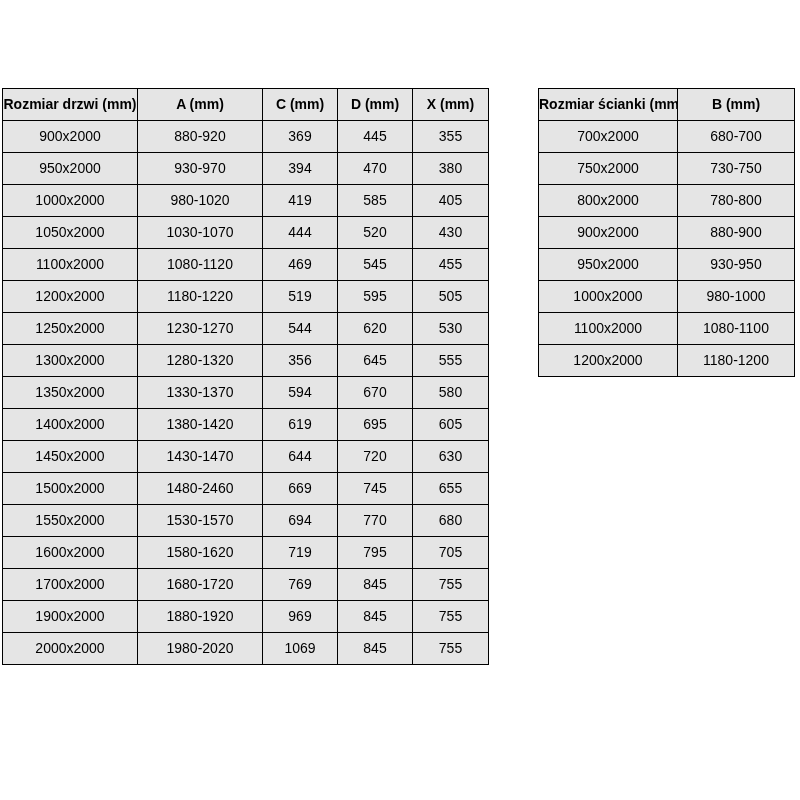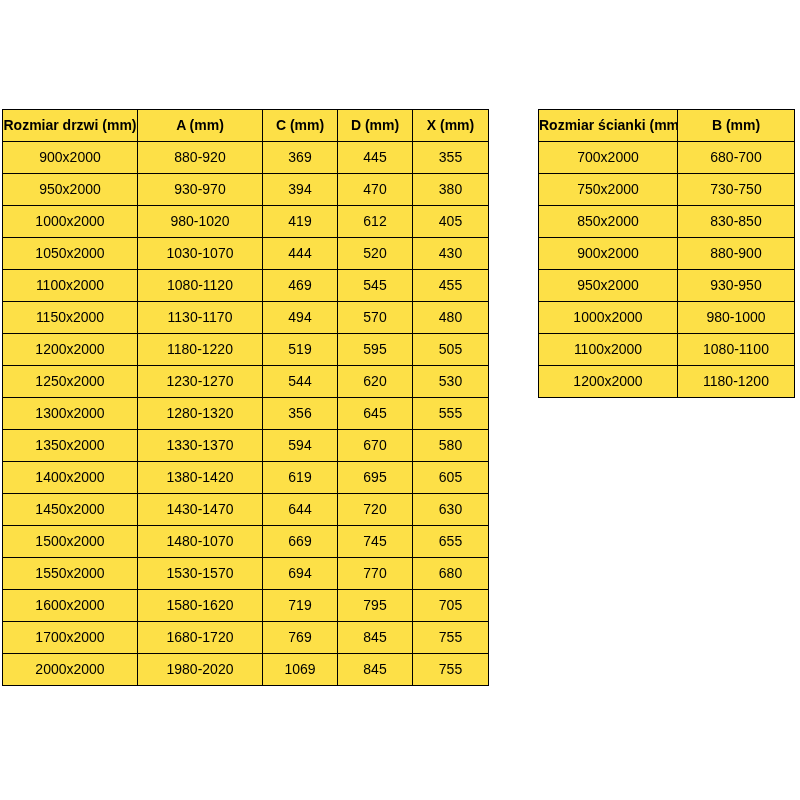--- a/index.html
+++ b/index.html
@@ -8,22 +8,21 @@
     background: #ffffff;
     font-family: "Liberation Sans", sans-serif;
     color: #000000;
     overflow: hidden;
   }
   .page { position: relative; width: 800px; height: 800px; background: #ffffff; }
   table.spec-table {
     position: absolute;
     border-collapse: collapse;
     table-layout: fixed;
-    background: #fde047;
-    margin-top: 21px;
+    background: #e5e5e5;
   }
   table.spec-table th, table.spec-table td {
     border: 1px solid #000000;
     text-align: center;
     vertical-align: middle;
     height: 31px;
     font-size: 14px;
     line-height: 31px;
     padding: 0;
     white-space: nowrap;
@@ -67,45 +66,38 @@
           <td>950x2000</td>
           <td>930-970</td>
           <td>394</td>
           <td>470</td>
           <td>380</td>
         </tr>
         <tr>
           <td>1000x2000</td>
           <td>980-1020</td>
           <td>419</td>
-          <td>612</td>
+          <td>585</td>
           <td>405</td>
         </tr>
         <tr>
           <td>1050x2000</td>
           <td>1030-1070</td>
           <td>444</td>
           <td>520</td>
           <td>430</td>
         </tr>
         <tr>
           <td>1100x2000</td>
           <td>1080-1120</td>
           <td>469</td>
           <td>545</td>
           <td>455</td>
         </tr>
         <tr>
-          <td>1150x2000</td>
-          <td>1130-1170</td>
-          <td>494</td>
-          <td>570</td>
-          <td>480</td>
-        </tr>
-        <tr>
           <td>1200x2000</td>
           <td>1180-1220</td>
           <td>519</td>
           <td>595</td>
           <td>505</td>
         </tr>
         <tr>
           <td>1250x2000</td>
           <td>1230-1270</td>
           <td>544</td>
@@ -135,21 +127,21 @@
         </tr>
         <tr>
           <td>1450x2000</td>
           <td>1430-1470</td>
           <td>644</td>
           <td>720</td>
           <td>630</td>
         </tr>
         <tr>
           <td>1500x2000</td>
-          <td>1480-1070</td>
+          <td>1480-2460</td>
           <td>669</td>
           <td>745</td>
           <td>655</td>
         </tr>
         <tr>
           <td>1550x2000</td>
           <td>1530-1570</td>
           <td>694</td>
           <td>770</td>
           <td>680</td>
@@ -158,20 +150,27 @@
           <td>1600x2000</td>
           <td>1580-1620</td>
           <td>719</td>
           <td>795</td>
           <td>705</td>
         </tr>
         <tr>
           <td>1700x2000</td>
           <td>1680-1720</td>
           <td>769</td>
+          <td>845</td>
+          <td>755</td>
+        </tr>
+        <tr>
+          <td>1900x2000</td>
+          <td>1880-1920</td>
+          <td>969</td>
           <td>845</td>
           <td>755</td>
         </tr>
         <tr>
           <td>2000x2000</td>
           <td>1980-2020</td>
           <td>1069</td>
           <td>845</td>
           <td>755</td>
         </tr>
@@ -192,22 +191,22 @@
     <tbody>
         <tr>
           <td>700x2000</td>
           <td>680-700</td>
         </tr>
         <tr>
           <td>750x2000</td>
           <td>730-750</td>
         </tr>
         <tr>
-          <td>850x2000</td>
-          <td>830-850</td>
+          <td>800x2000</td>
+          <td>780-800</td>
         </tr>
         <tr>
           <td>900x2000</td>
           <td>880-900</td>
         </tr>
         <tr>
           <td>950x2000</td>
           <td>930-950</td>
         </tr>
         <tr>

